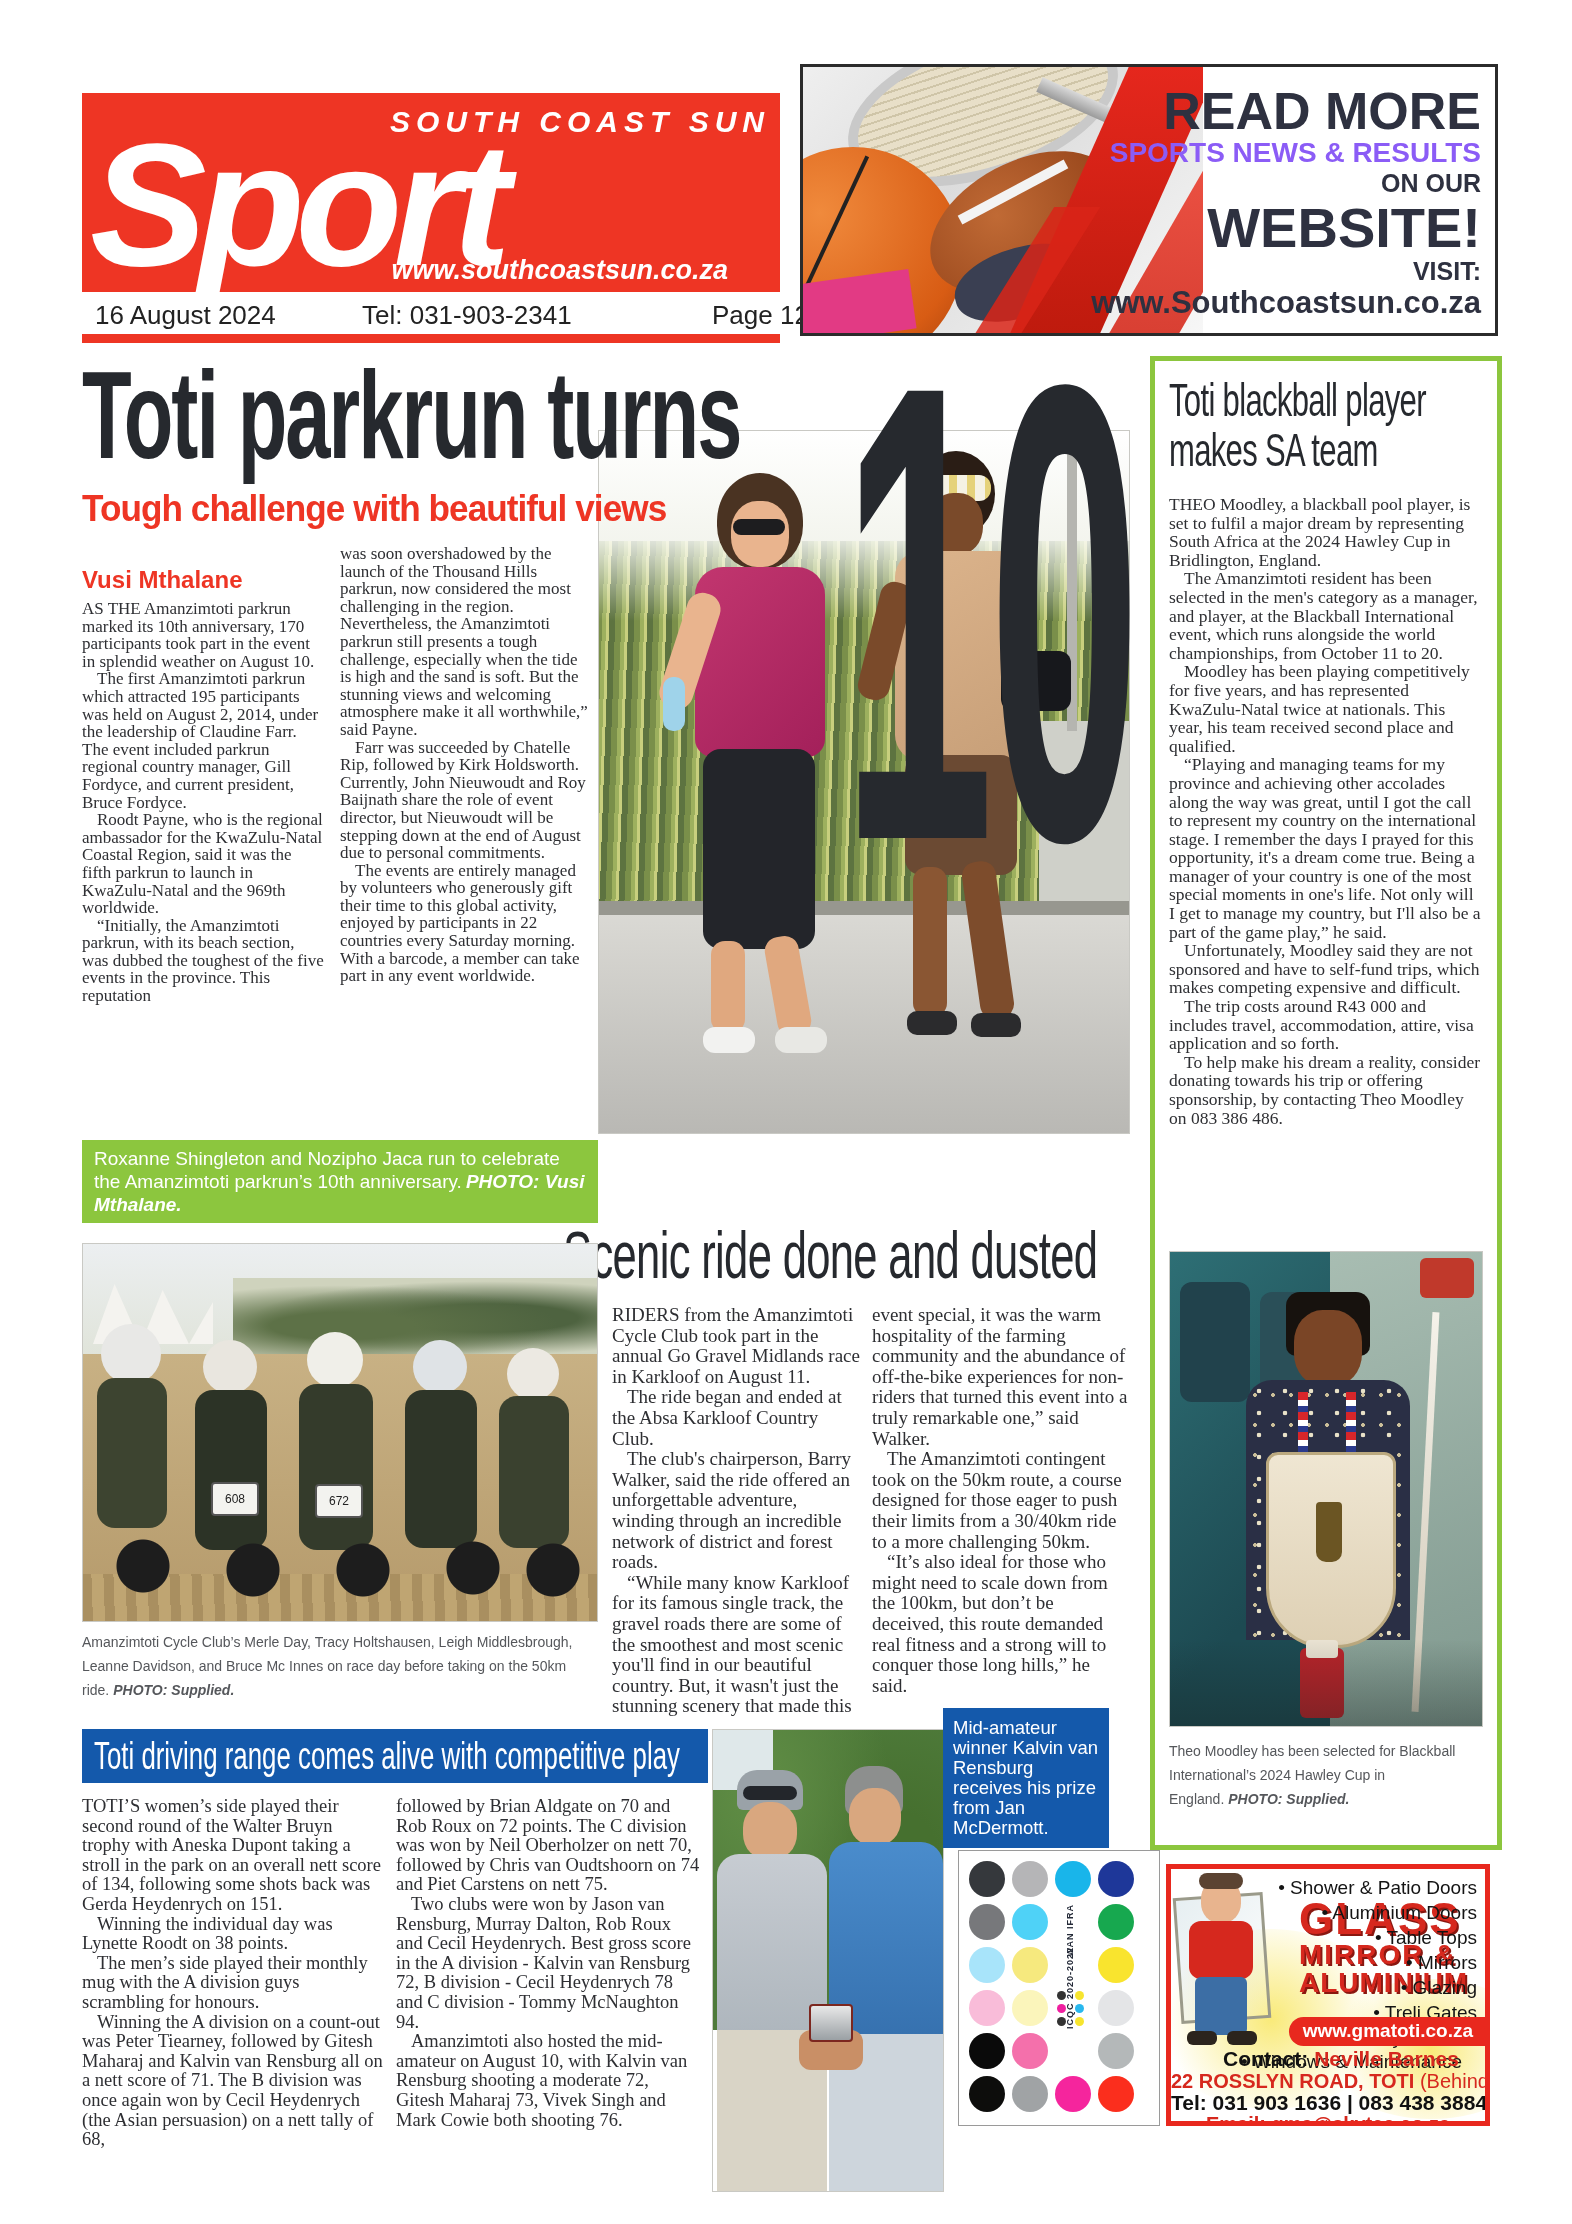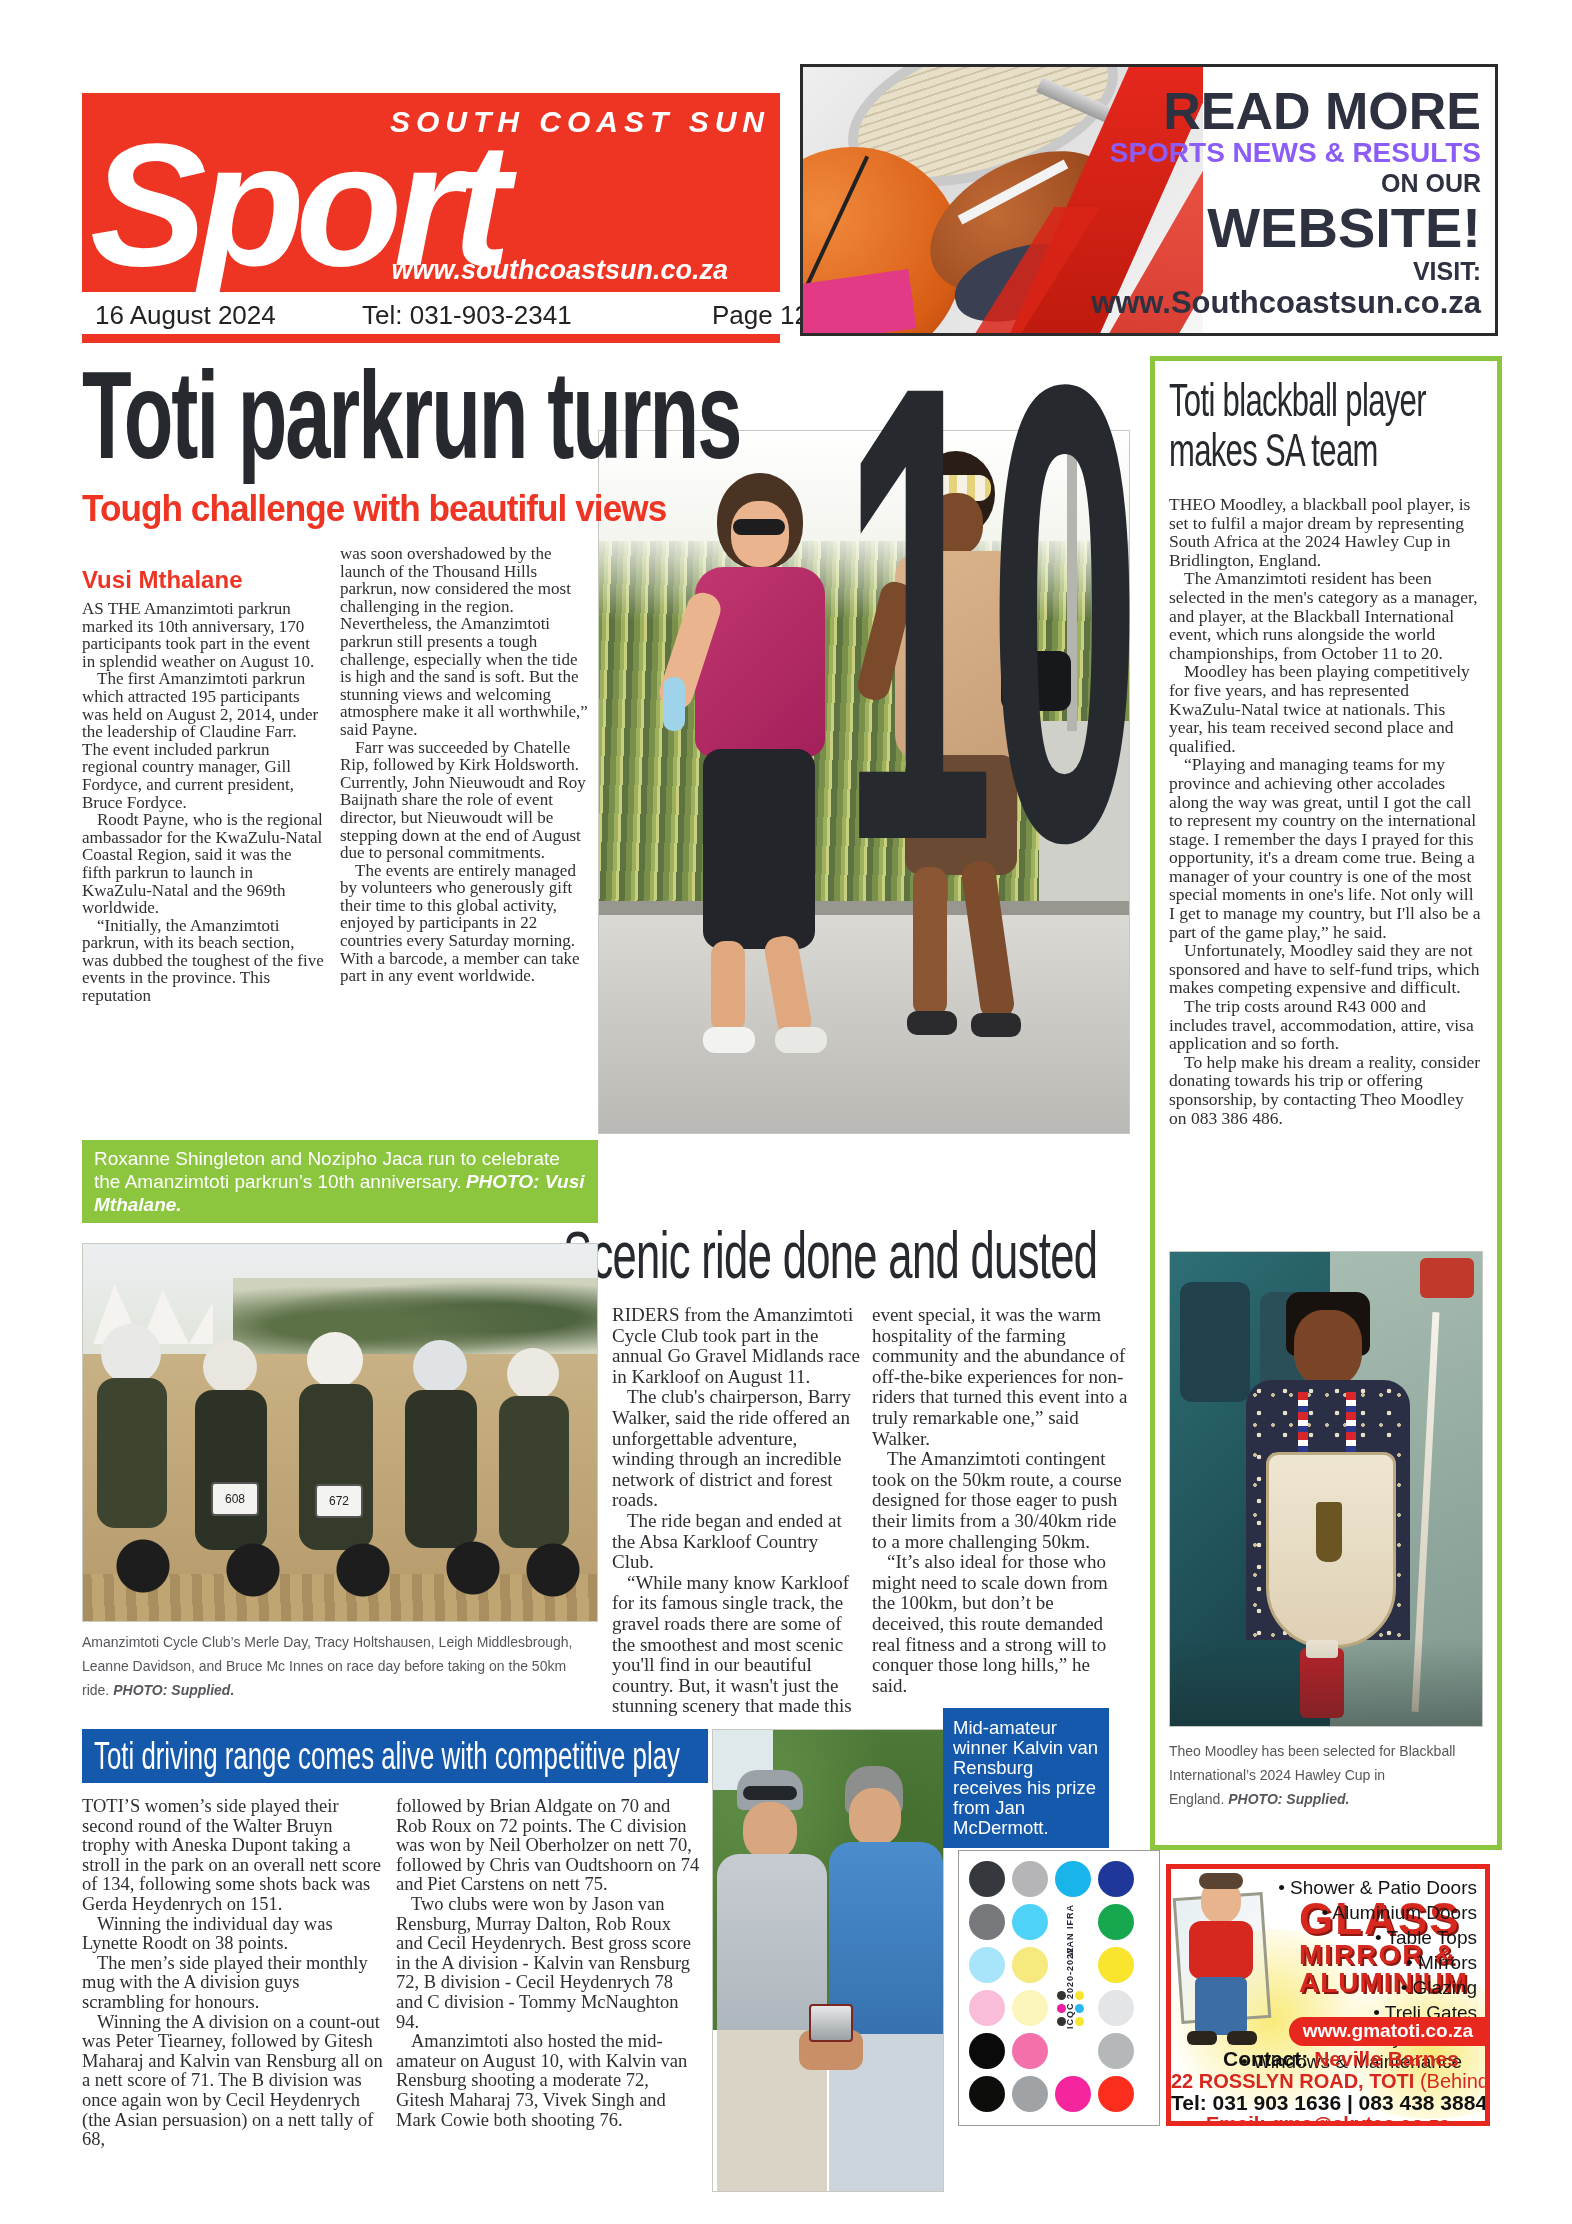--- a/index.html
+++ b/index.html
@@ -227,22 +227,22 @@
     <div class="shape" style="left:424px;top:104px;width:52px;height:52px;border-radius:50%;background:#ece9e2;"></div>
     <div class="shape" style="left:416px;top:152px;width:70px;height:152px;border-radius:18px;background:#3a412f;"></div>
     <div class="shape" style="left:0px;top:286px;width:514px;height:70px;background:radial-gradient(circle at 60px 36px,#1d1d1d 26px,rgba(0,0,0,0) 27px),radial-gradient(circle at 170px 40px,#1d1d1d 26px,rgba(0,0,0,0) 27px),radial-gradient(circle at 280px 40px,#1d1d1d 26px,rgba(0,0,0,0) 27px),radial-gradient(circle at 390px 38px,#1d1d1d 26px,rgba(0,0,0,0) 27px),radial-gradient(circle at 470px 40px,#1d1d1d 26px,rgba(0,0,0,0) 27px);"></div>
   </div>
   <div class="abs graycap" style="left:82px;top:1630px;width:514px;">
     <span>Amanzimtoti Cycle Club’s Merle Day, Tracy Holtshausen, Leigh Middlesbrough, Leanne Davidson, and Bruce Mc Innes on race day before taking on the 50km ride.</span><span class="credit">PHOTO: Supplied.</span>
   </div>
 
   <div class="abs serif bodycol scenic-body" style="left:612px;top:1305px;width:248px;height:412px;">
     <p>RIDERS from the Amanzimtoti Cycle Club took part in the annual Go Gravel Midlands race in Karkloof on August 11.</p>
+    <p class="ind">The ride began and ended at the Absa Karkloof Country Club.</p>
     <p class="ind">The club's chairperson, Barry Walker, said the ride offered an unforgettable adventure, winding through an incredible network of district and forest roads.</p>
-    <p class="ind">The ride began and ended at the Absa Karkloof Country Club.</p>
     <p class="ind">“While many know Karkloof for its famous single track, the gravel roads there are some of the smoothest and most scenic you'll find in our beautiful country. But, it wasn't just the stunning scenery that made this</p>
   </div>
   <div class="abs serif bodycol scenic-body" style="left:872px;top:1305px;width:258px;height:412px;">
     <p>event special, it was the warm hospitality of the farming community and the abundance of off-the-bike experiences for non-riders that turned this event into a truly remarkable one,” said Walker.</p>
     <p class="ind">The Amanzimtoti contingent took on the 50km route, a course designed for those eager to push their limits from a 30/40km ride to a more challenging 50km.</p>
     <p class="ind">“It’s also ideal for those who might need to scale down from the 100km, but don’t be deceived, this route demanded real fitness and a strong will to conquer those long hills,” he said.</p>
   </div>
 
   <div class="abs banner" style="left:82px;top:1729px;width:626px;height:54px;">
     <span class="cond banner-txt">Toti driving range comes alive with competitive play</span>

